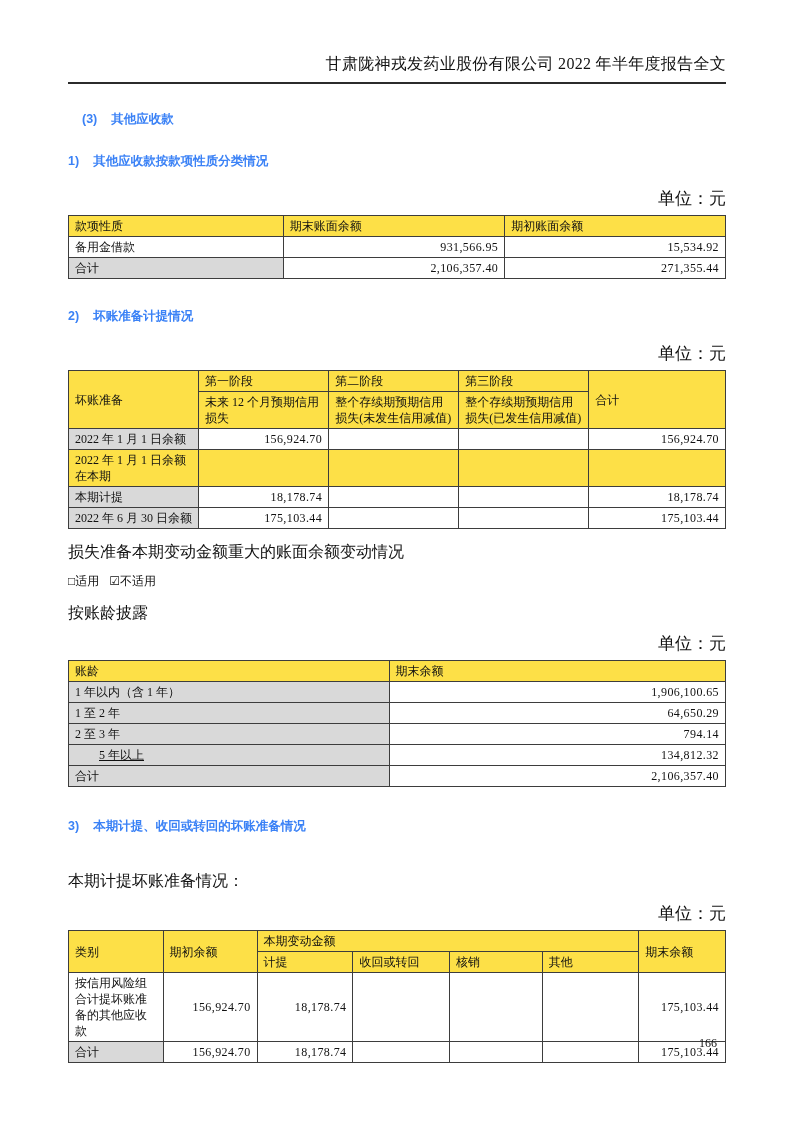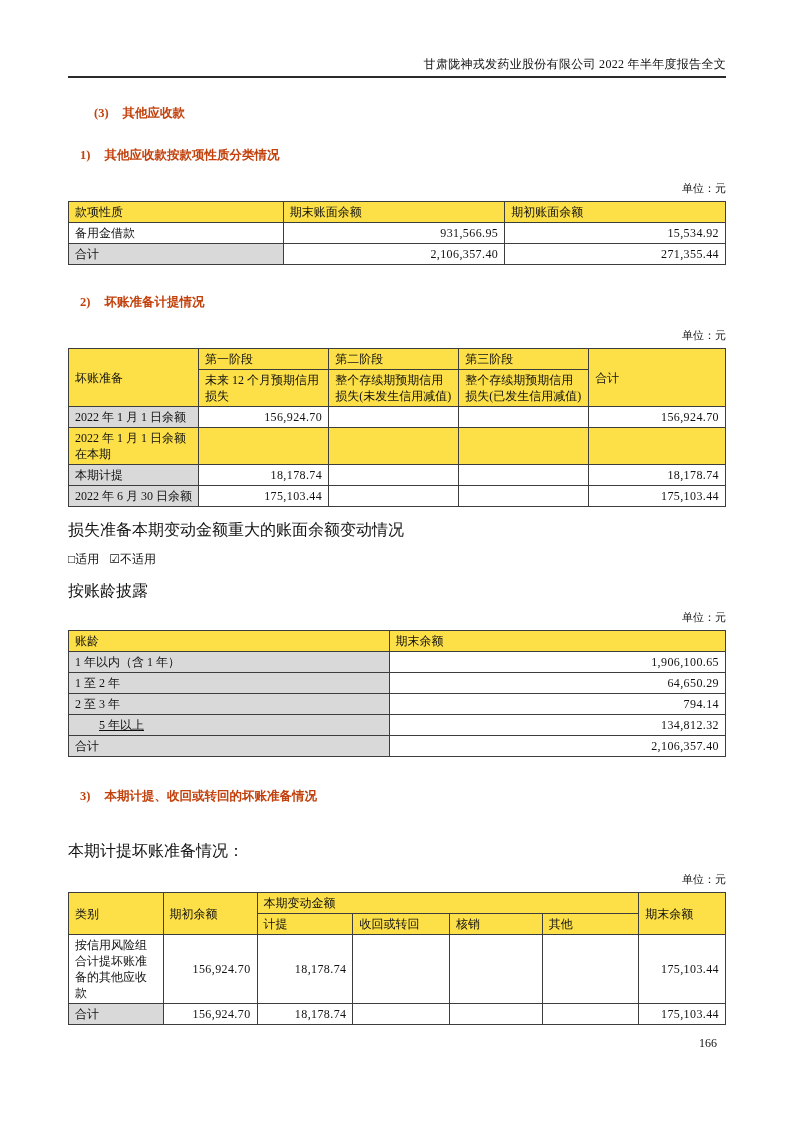--- a/index.html
+++ b/index.html
@@ -8,39 +8,38 @@
     position:relative;
     width:793px; height:1122px;
     margin:0 auto;
     background:#ffffff;
     font-family:"Liberation Serif","DejaVu Serif",serif;
     color:#111111;
     padding:57px 67px 0 68px;
   }
   .doc-header {
     text-align:right;
-    font-size:12px;
+    font-size:16px;
     line-height:14px;
-    padding-bottom:5px;
+    padding-bottom:11px;
     border-bottom:2px solid #2b2b2b;
     letter-spacing:0.3px;
   }
   .heading {
-    font-family:Liberation Serif, serif;
+    font-family:Liberation Sans, sans-serif;
     font-weight:bold;
     font-size:12.5px;
-    color:#c2410c;
-    margin-left:12px;
+    color:#3b82f6;
   }
   .heading .h-num { margin-right:14px; }
   .h-l1 { margin-top:27px; padding-left:14px; }
   .h-l2 { margin-top:25px; }
   .unit-line {
     text-align:right;
-    font-size:11px;
+    font-size:17px;
     margin-top:17px;
   }
   .plain { font-size:16px; margin-top:13px; }
   .checkline { font-size:12px; margin-top:10px; }
   .checkline .cb { margin-right:10px; }
   table {
     width:100%;
     border-collapse:collapse;
     table-layout:fixed;
     margin-top:5px;

